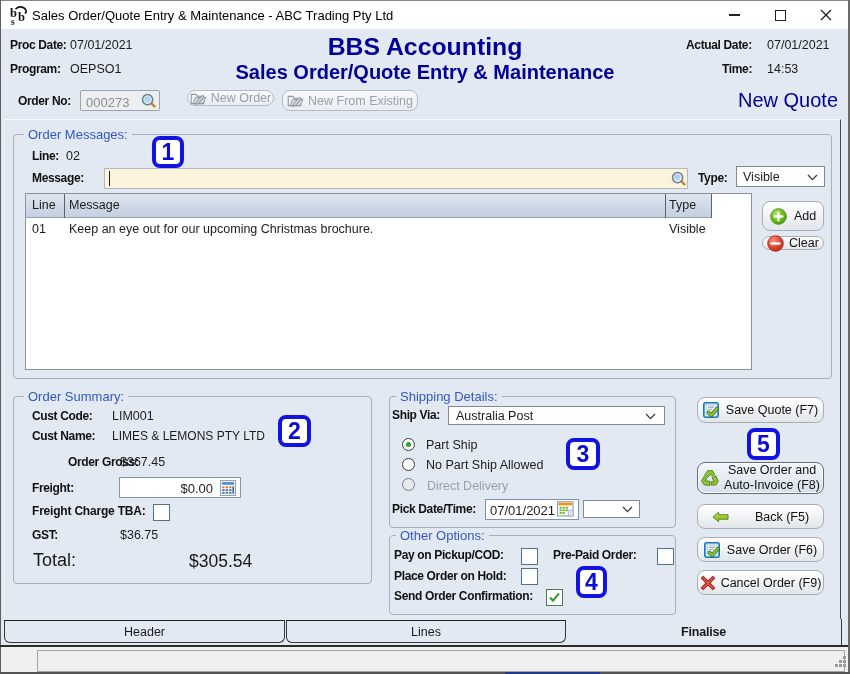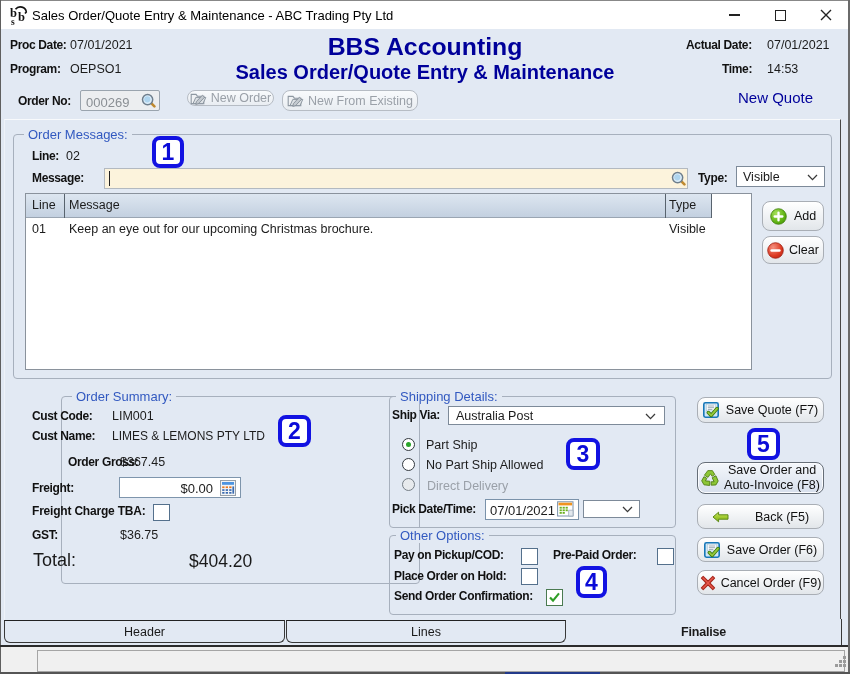--- a/index.html
+++ b/index.html
@@ -51,25 +51,25 @@
   <div class="lbl" style="left:10px;top:38px;">Proc Date:</div>
   <div class="val" style="left:70px;top:38px;">07/01/2021</div>
   <div class="lbl" style="left:10px;top:62px;">Program:</div>
   <div class="val" style="left:70px;top:62px;">OEPSO1</div>
   <div class="abs" style="left:0;top:33px;width:850px;text-align:center;font-size:24.8px;font-weight:bold;color:#00009a;">BBS Accounting</div>
   <div class="abs" style="left:0;top:61px;width:850px;text-align:center;font-size:20px;font-weight:bold;color:#00009a;">Sales Order/Quote Entry &amp; Maintenance</div>
   <div class="lbl" style="left:686px;top:38px;">Actual Date:</div>
   <div class="val" style="left:767px;top:38px;">07/01/2021</div>
   <div class="lbl" style="left:722px;top:62px;">Time:</div>
   <div class="val" style="left:767px;top:62px;">14:53</div>
-  <div class="abs" style="left:738px;top:89px;font-size:15px;color:#00009a;">New Quote</div>
+  <div class="abs" style="left:738px;top:89px;font-size:20px;color:#00009a;">New Quote</div>
 
   <div class="lbl" style="left:18px;top:94px;">Order No:</div>
   <div class="abs" style="left:80px;top:90px;width:80px;height:21px;background:#eceef0;border:1px solid #9aa4ae;border-radius:2px;box-sizing:border-box;"></div>
-  <div class="abs" style="left:86px;top:95px;font-size:13px;color:#8a8f94;">000269</div>
+  <div class="abs" style="left:86px;top:95px;font-size:13px;color:#8a8f94;">000273</div>
   <svg class="abs" style="left:141px;top:93px;" width="15" height="15" viewBox="0 0 15 15">
       <line x1="10.2" y1="10.2" x2="13.4" y2="13.4" stroke="#c08a30" stroke-width="2.6" stroke-linecap="round"></line>
       <circle cx="6.6" cy="6.6" r="5.1" fill="#ddeefa" stroke="#6e7e8c" stroke-width="1.5"></circle>
       <circle cx="6.3" cy="6.3" r="3.1" fill="#aed4ee"></circle>
     </svg>
   <div class="btn" style="left:187px;top:90px;width:87px;height:16px;color:#9aa0a8;background:linear-gradient(#f8fafc,#e9edf2);border-color:#b6bcc4;">
     <span style="width:16px;height:15px;margin-right:5px;display:inline-block;"><svg width="17" height="15" viewBox="0 0 17 15">
           <path d="M1.2 3.4 L6 3.4 L7.4 5.2 L13.8 5.2 L13.8 12.6 L1.2 12.6 Z" fill="#f0f2f4" stroke="#8e98a2" stroke-width="1.1"></path>
           <path d="M3 12.6 L5.8 6.4 L15.8 6.4 L13 12.6 Z" fill="#dde1e5" stroke="#8e98a2" stroke-width="1"></path>
           <path d="M6.4 10.6 L12.4 4.2 L14.6 6.2 L8.6 12.6 L5.8 13.4 Z" fill="#c3c9cf" stroke="#7e8892" stroke-width="0.8"></path>
@@ -122,34 +122,34 @@
           <defs>
             <radialGradient id="ga" cx="0.35" cy="0.3" r="0.9">
               <stop offset="0" stop-color="#a6e05a"></stop>
               <stop offset="0.6" stop-color="#61b414"></stop>
               <stop offset="1" stop-color="#3f8c06"></stop>
             </radialGradient>
           </defs>
           <circle cx="8.5" cy="8.5" r="7.8" fill="url(#ga)" stroke="#3c7d08" stroke-width="0.8"></circle>
           <path d="M8.5 4.6 V12.4 M4.6 8.5 H12.4" stroke="#fff" stroke-width="2.3" stroke-linecap="round"></path>
         </svg></span>Add</div>
-  <div class="btn" style="left:762px;top:236px;width:62px;height:28px;">
+  <div class="btn" style="left:762px;top:236px;width:62px;height:14px;">
     <span style="width:17px;height:17px;margin-right:5px;display:inline-block;"><svg width="17" height="17" viewBox="0 0 17 17">
           <defs>
             <radialGradient id="gc" cx="0.35" cy="0.3" r="0.9">
               <stop offset="0" stop-color="#f4907f"></stop>
               <stop offset="0.6" stop-color="#dd3a22"></stop>
               <stop offset="1" stop-color="#b01e10"></stop>
             </radialGradient>
           </defs>
           <circle cx="8.5" cy="8.5" r="7.8" fill="url(#gc)" stroke="#a02012" stroke-width="0.8"></circle>
           <path d="M4.6 8.5 H12.4" stroke="#fff" stroke-width="2.5" stroke-linecap="round"></path>
         </svg></span>Clear</div>
 
-  <div class="grp" style="left:13px;top:396px;width:357px;height:186px;margin-left:48px;">
+  <div class="grp" style="left:13px;top:396px;width:357px;height:186px;">
     <div class="grplbl">Order Summary:</div>
   </div>
   <div class="lbl" style="left:32px;top:409px;">Cust Code:</div>
   <div class="val" style="left:112px;top:409px;">LIM001</div>
   <div class="lbl" style="left:32px;top:429px;">Cust Name:</div>
   <div class="val" style="left:112px;top:429px;font-size:12px;">LIMES &amp; LEMONS PTY LTD</div>
   <div class="ann" style="left:278px;top:415px;width:25px;height:24px;">2</div>
   <div class="lbl" style="left:32px;top:455px;margin-left:36px;">Order Gross:</div>
   <div class="val" style="left:120px;top:455px;">$367.45</div>
   <div class="lbl" style="left:32px;top:481px;">Freight:</div>
@@ -171,21 +171,21 @@
         <rect x="5.7" y="12" width="2.3" height="1.7"></rect>
         <rect x="9.2" y="12" width="2.3" height="1.7"></rect>
         <rect x="12.4" y="6.4" width="1.7" height="7.3"></rect>
       </g>
     </svg>
   <div class="lbl" style="left:32px;top:504px;letter-spacing:-0.2px;">Freight Charge TBA:</div>
   <div class="cb" style="left:153px;top:504px;"></div>
   <div class="lbl" style="left:32px;top:528px;">GST:</div>
   <div class="val" style="left:120px;top:528px;">$36.75</div>
   <div class="abs" style="left:33px;top:550px;font-size:18px;">Total:</div>
-  <div class="abs" style="left:189px;top:551px;font-size:17.5px;">$404.20</div>
+  <div class="abs" style="left:189px;top:551px;font-size:17.5px;">$305.54</div>
 
   <div class="grp" style="left:389px;top:396px;width:285px;height:130px;">
     <div class="grplbl" style="left:6px;">Shipping Details:</div>
   </div>
   <div class="lbl" style="left:392px;top:408px;">Ship Via:</div>
   <div class="abs" style="left:448px;top:406px;width:217px;height:19px;background:#fff;border:1px solid #7d8a99;box-sizing:border-box;">
       <span style="position:absolute;left:7px;top:2px;font-size:12.5px;">Australia Post</span>
       <svg style="position:absolute;right:8px;top:6px;" width="11" height="7" viewBox="0 0 11 7">
         <path d="M1 1 L5.5 5.6 L10 1" fill="none" stroke="#3a3a3a" stroke-width="1.3"></path>
       </svg>

